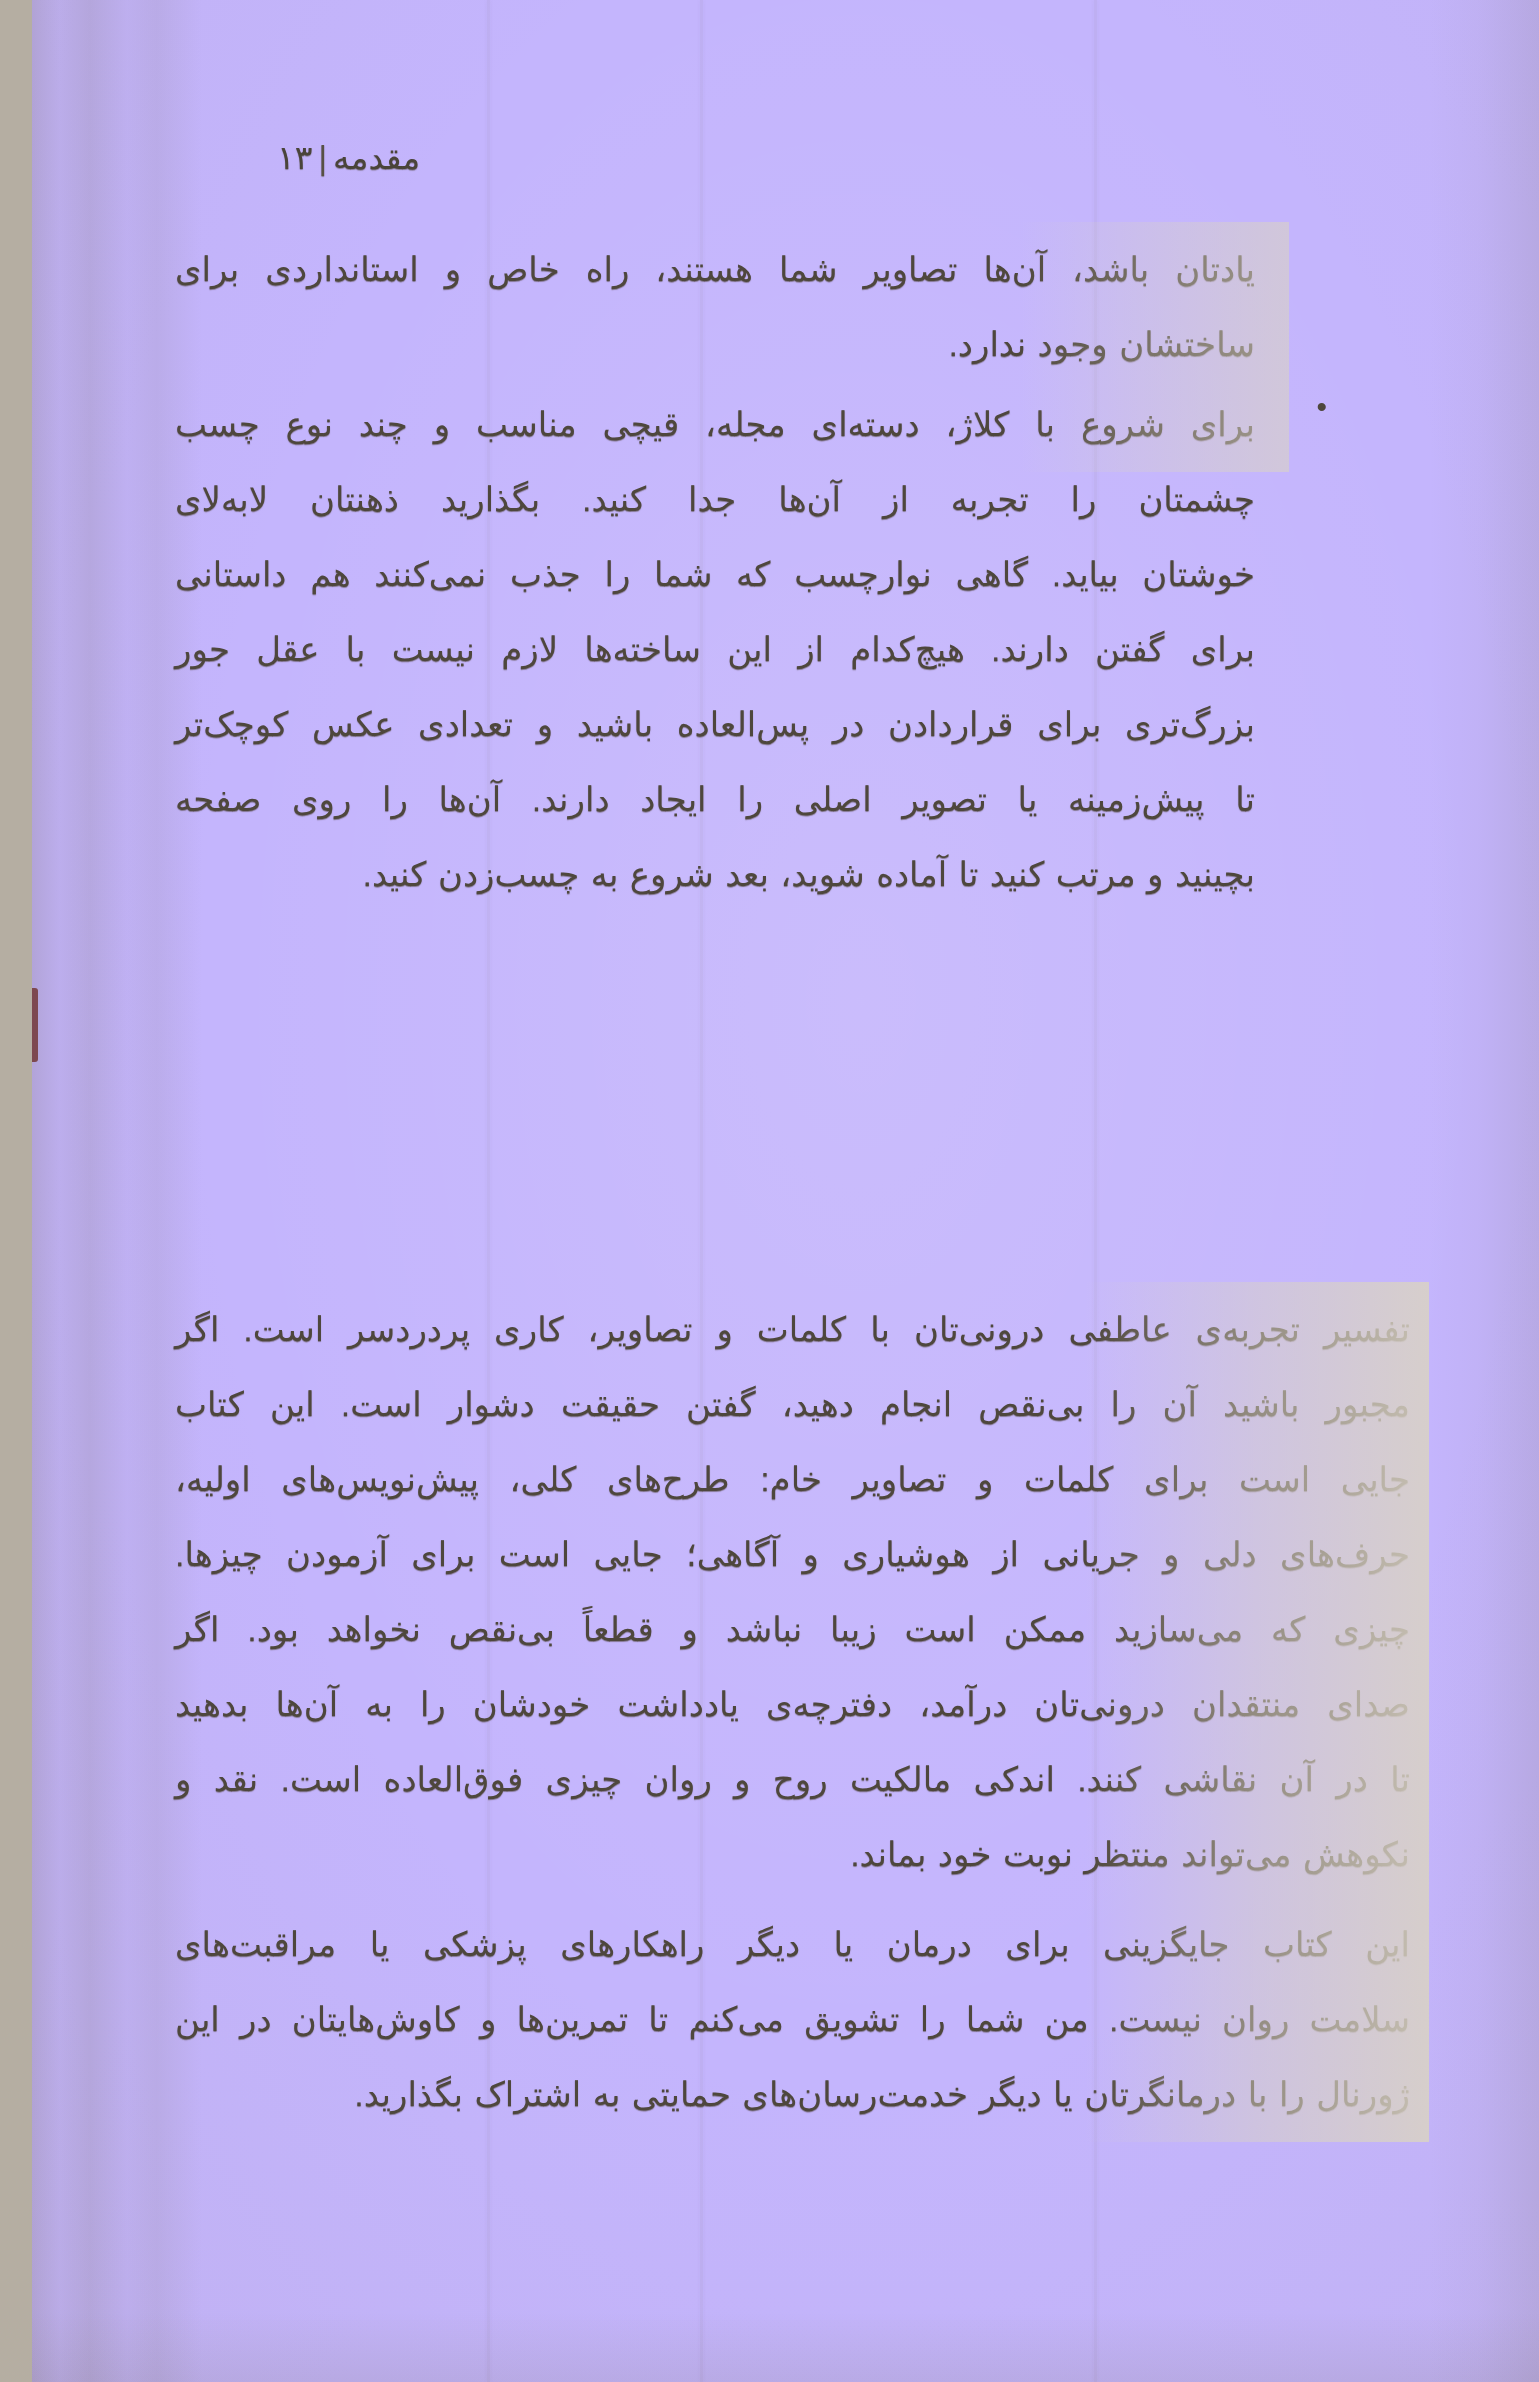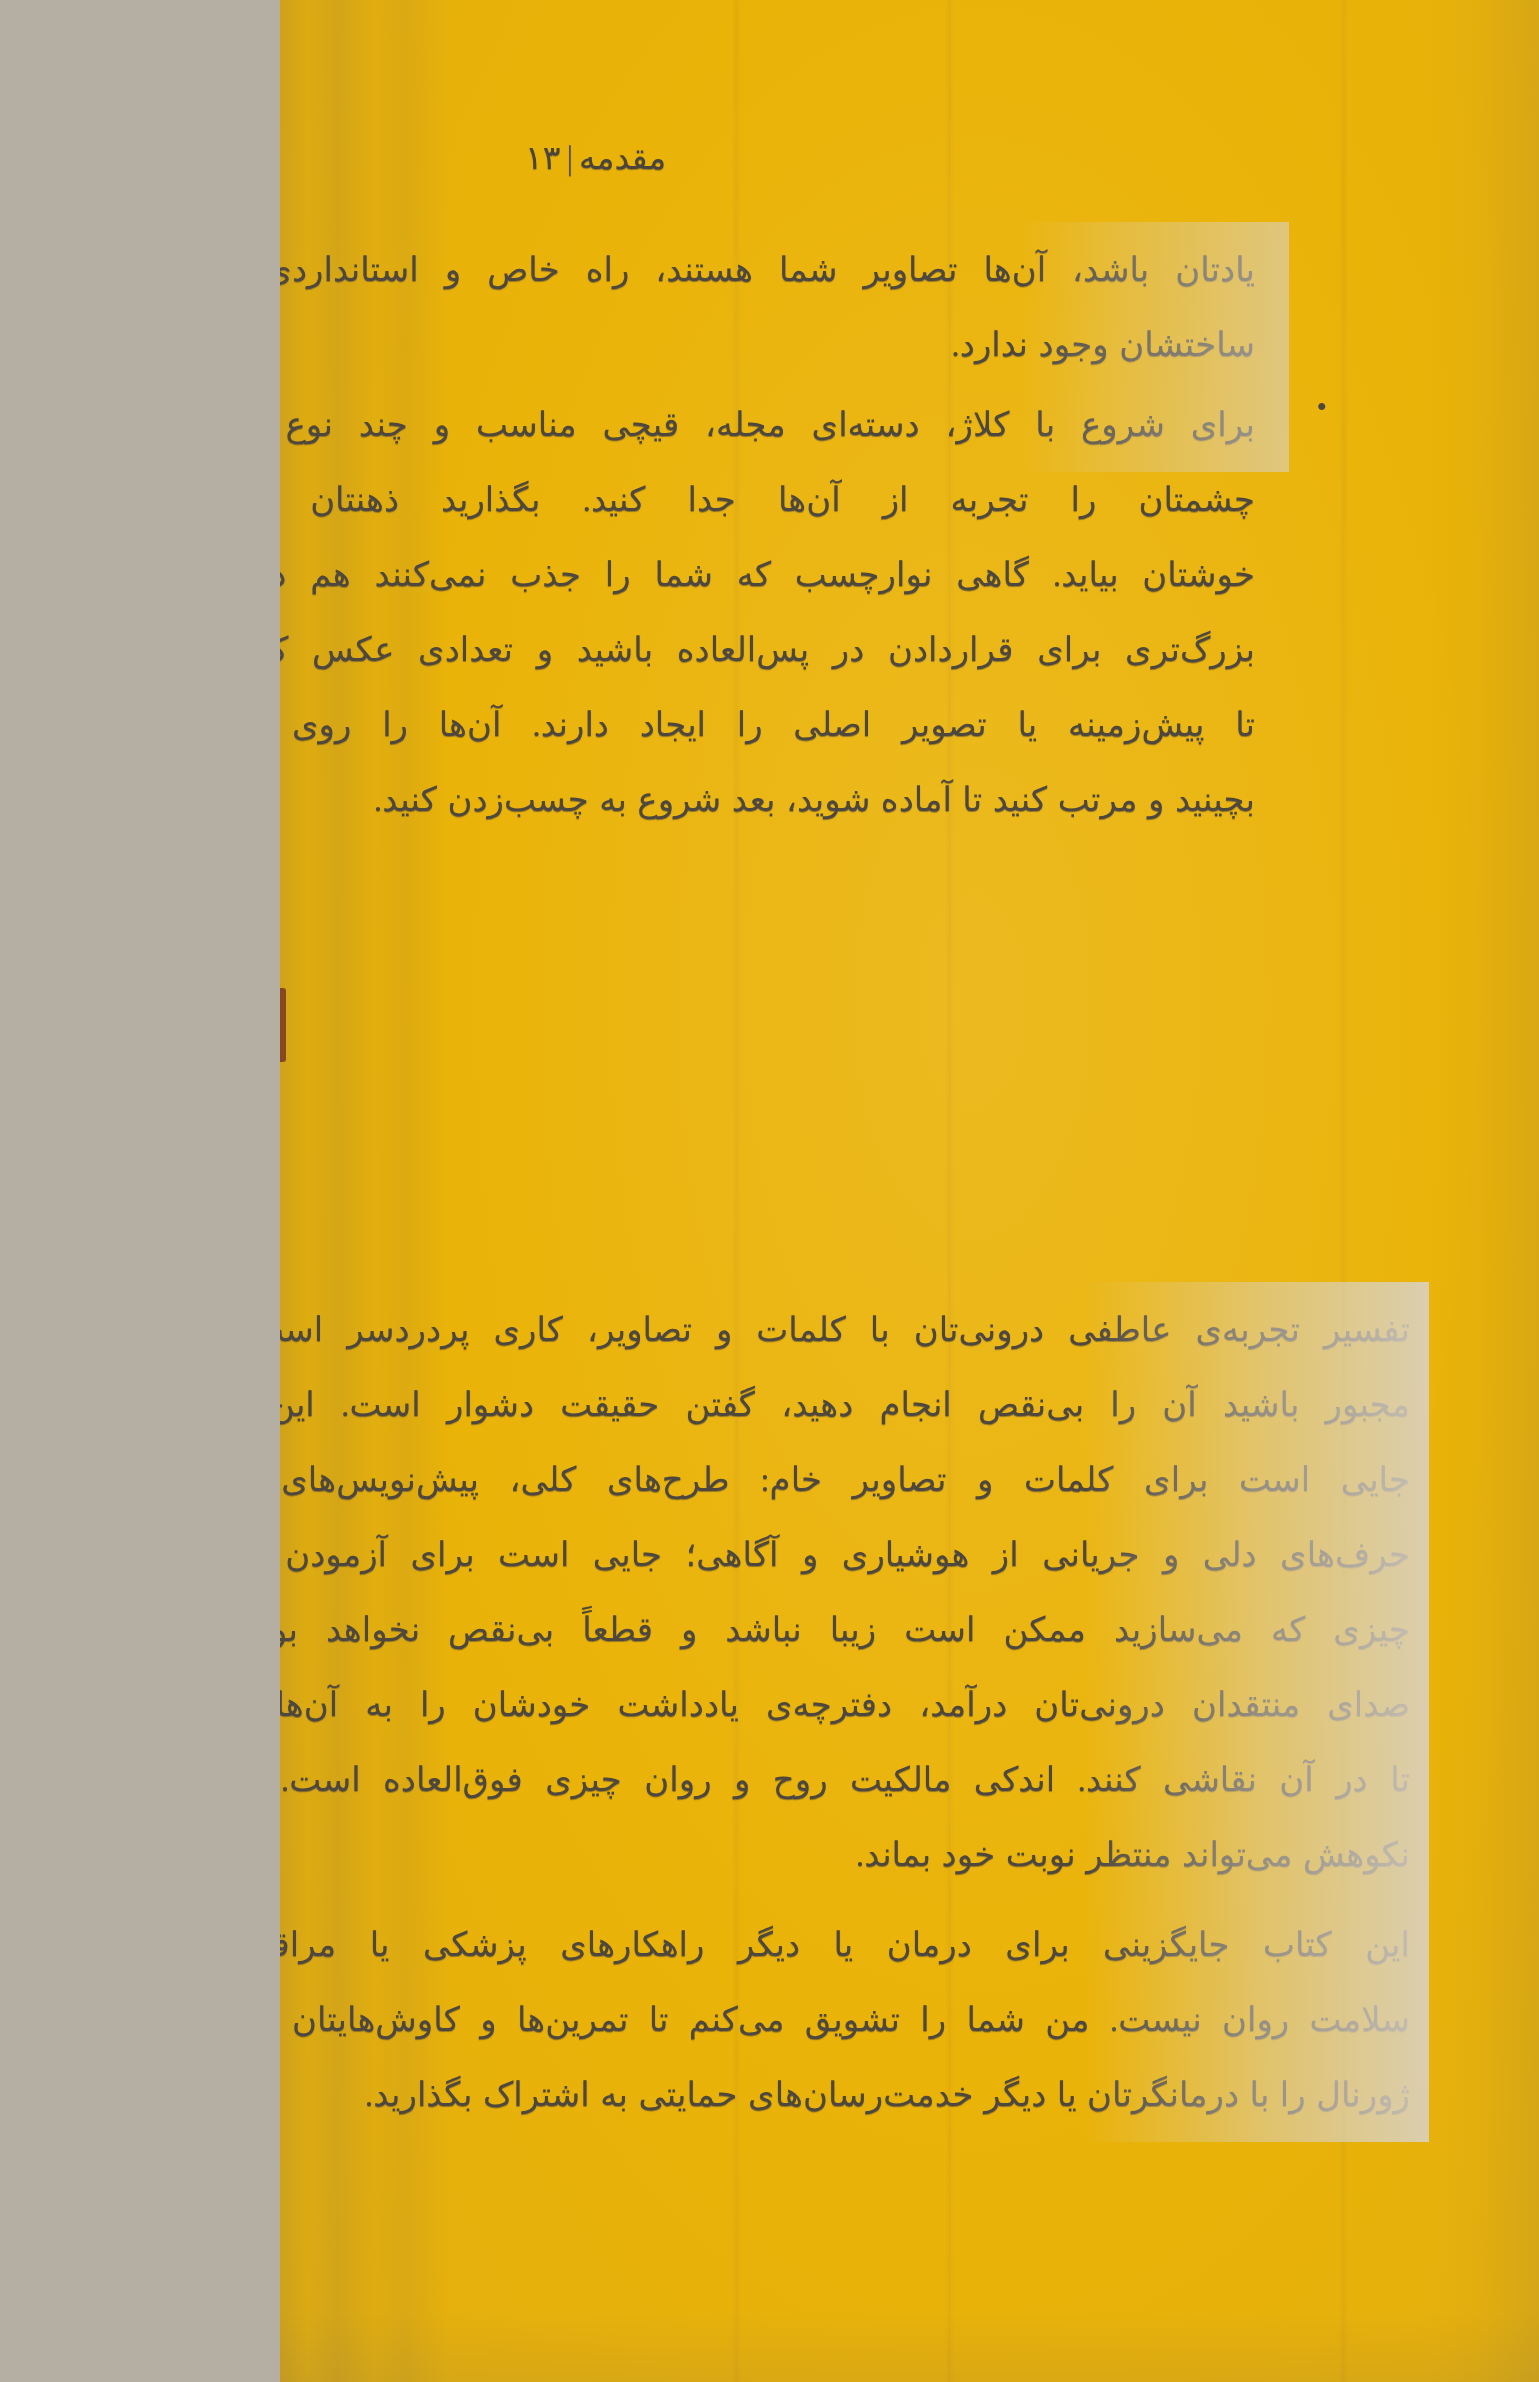--- a/index.html
+++ b/index.html
@@ -1,20 +1,20 @@
 <!DOCTYPE html>
 <html lang="fa" dir="rtl"><head>
 <meta charset="utf-8">
 <style>
   html,body{margin:0;padding:0;}
   body{width:1539px;height:2382px;overflow:hidden;background:#b5aea2;}
   .page{
-    position:relative;width:1259px;height:2382px;
-    background:#eab308;
-    font-family:Liberation Serif, serif;
+    position:relative;width:1507px;height:2382px;
+    background:#c4b5fd;
+    font-family:Liberation Sans, sans-serif;
     color:#4e473d;
     overflow:hidden;
   }
   
   .shade-left{
     position:absolute;left:0;top:0;width:170px;height:100%;
     background:linear-gradient(90deg,
       rgba(110,100,85,0.20) 0px,
       rgba(110,100,85,0.08) 28px,
       rgba(110,100,85,0.16) 58px,
@@ -113,20 +113,21 @@
     <div class="line">یادتان باشد، آن‌ها تصاویر شما هستند، راه خاص و استانداردی برای</div>
     <div class="line final">ساختشان وجود ندارد.</div>
   </div>
 
   <div class="bullet">•</div>
 
   <div class="tblock block-b">
     <div class="line">برای شروع با کلاژ، دسته‌ای مجله، قیچی مناسب و چند نوع چسب</div>
     <div class="line">چشمتان را تجربه از آن‌ها جدا کنید. بگذارید ذهنتان لابه‌لای</div>
     <div class="line">خوشتان بیاید. گاهی نوارچسب که شما را جذب نمی‌کنند هم داستانی</div>
+    <div class="line">برای گفتن دارند. هیچ‌کدام از این ساخته‌ها لازم نیست با عقل جور</div>
     <div class="line">بزرگ‌تری برای قراردادن در پس‌العاده باشید و تعدادی عکس کوچک‌تر</div>
     <div class="line">تا پیش‌زمینه یا تصویر اصلی را ایجاد دارند. آن‌ها را روی صفحه</div>
     <div class="line final">بچینید و مرتب کنید تا آماده شوید، بعد شروع به چسب‌زدن کنید.</div>
   </div>
 
   <div class="tblock block-c">
     <div class="line">تفسیر تجربه‌ی عاطفی درونی‌تان با کلمات و تصاویر، کاری پردردسر است. اگر</div>
     <div class="line">مجبور باشید آن را بی‌نقص انجام دهید، گفتن حقیقت دشوار است. این کتاب</div>
     <div class="line">جایی است برای کلمات و تصاویر خام: طرح‌های کلی، پیش‌نویس‌های اولیه،</div>
     <div class="line">حرف‌های دلی و جریانی از هوشیاری و آگاهی؛ جایی است برای آزمودن چیزها.</div>

